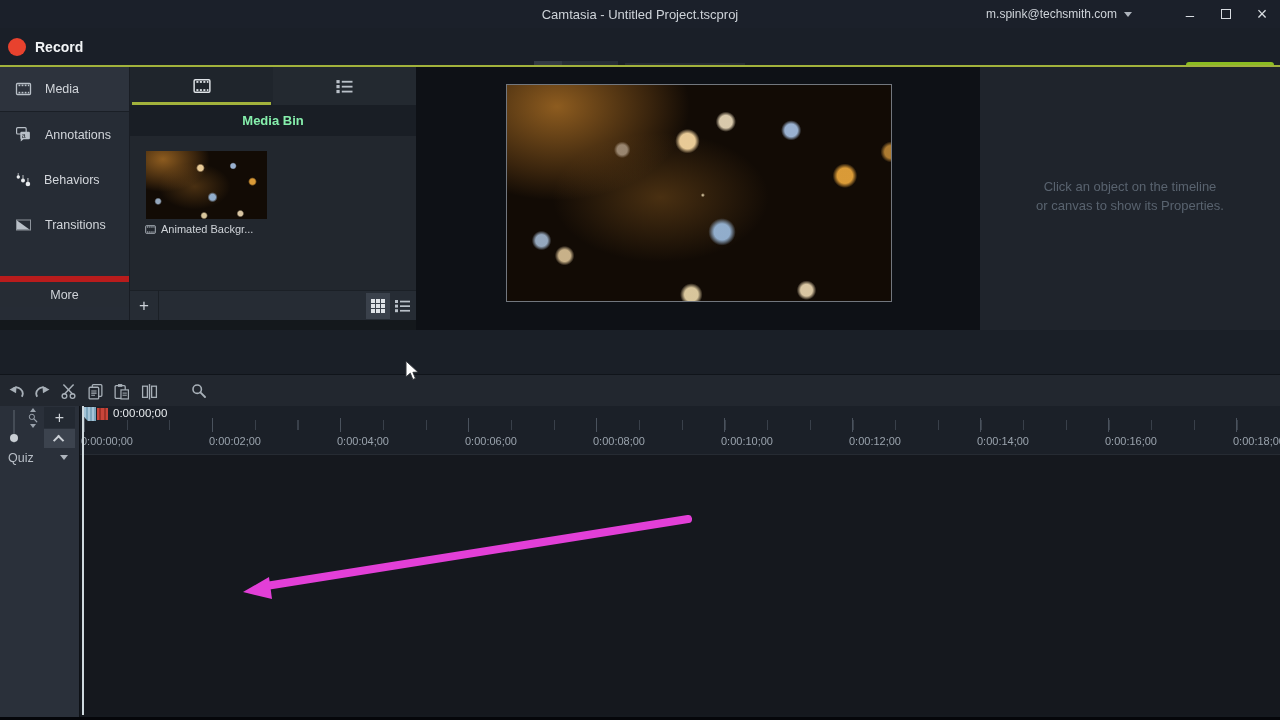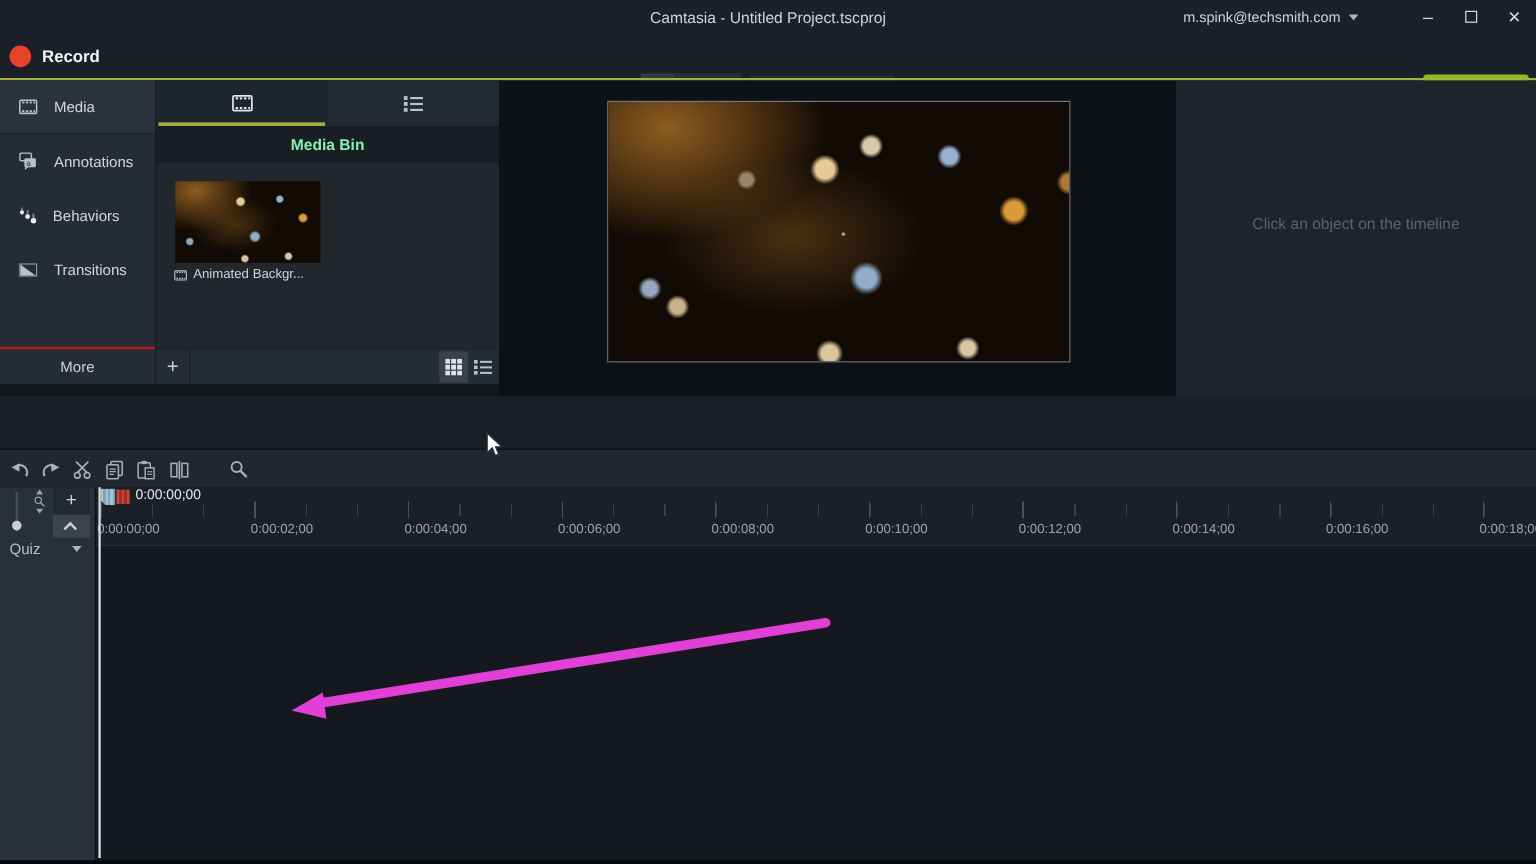--- a/index.html
+++ b/index.html
@@ -28,21 +28,21 @@
   .toolbtn.sel{background:#343b45;}
   .zoom-dd{position:absolute;left:625px;top:35px;width:120px;height:26px;background:#272d36;display:flex;align-items:center;font-size:12px;color:#ced2d7;padding:0 10px;}
   .zoom-dd .caret-down{position:absolute;right:10px;}
   .share-btn{position:absolute;left:1186px;top:34px;width:88px;height:28px;background:#8cbd22;border-radius:3px;display:flex;align-items:center;justify-content:center;gap:7px;color:#fff;font-size:13.5px;font-weight:bold;}
   .accent-line{position:absolute;left:0;top:65px;width:1280px;height:2px;background:#a2b23c;}
 
   
   .sidebar{position:absolute;left:0;top:67px;width:130px;height:253px;background:#262c35;border-right:1px solid #191d24;}
   .side-item{position:relative;height:45px;display:flex;align-items:center;gap:12px;padding-left:14px;font-size:12.5px;color:#d2d6db;}
   .side-item.sel{background:#2d333d;border-bottom:1px solid #1a1f26;}
-  .more-bar{position:absolute;left:0;bottom:0;width:100%;height:31px;background:#262c34;border-top:2px solid #b91c1c;display:flex;align-items:center;justify-content:center;font-size:12.5px;color:#cfd3d8;}
+  .more-bar{position:absolute;left:0;bottom:13px;width:100%;height:31px;background:#262c34;border-top:6px solid #b91c1c;display:flex;align-items:center;justify-content:center;font-size:12.5px;color:#cfd3d8;}
   .strip-under{position:absolute;left:0;top:320px;width:416px;height:10px;background:#14181c;}
 
   .mediabin{position:absolute;left:130px;top:67px;width:286px;height:253px;background:#22272e;}
   .mb-tabs{position:absolute;left:0;top:0;width:286px;height:38px;background:#232930;display:flex;}
   .mb-tab{width:143px;height:38px;display:flex;align-items:center;justify-content:center;position:relative;}
   .mb-tab.active{background:#1f252c;}
   .mb-tab.active::after{content:"";position:absolute;left:2px;right:2px;bottom:0;height:3px;background:#a2b23c;}
   .mb-title{position:absolute;left:0;top:38px;width:286px;height:31px;background:#191e25;display:flex;align-items:center;justify-content:center;font-size:13px;font-weight:bold;color:#86efac;}
   .thumb{position:absolute;left:16px;top:84px;width:121px;height:68px;}
   .thumb-label{position:absolute;left:14px;top:156px;width:130px;display:flex;align-items:center;gap:4px;font-size:11px;color:#cfd3d8;}
@@ -375,20 +375,21 @@
 
   <div class="canvas-area">
     <div class="canvas">
         <div class="bokeh"></div>
       </div>
   </div>
 
   <div class="props">
     <div class="props-msg">
       <div>Click an object on the timeline</div>
+      <div>or canvas to show its Properties.</div>
     </div>
   </div>
 
   <div class="playbar">
     <div class="pbtn" style="left:349px;top:334px;width:28px;height:28px;">
       <span style="display:flex;align-items:center;gap:1px;">
           <span class="frame-bar"></span>
           <span class="tri-l" style="border-right-width:8px;"></span>
         </span>
     </div>

